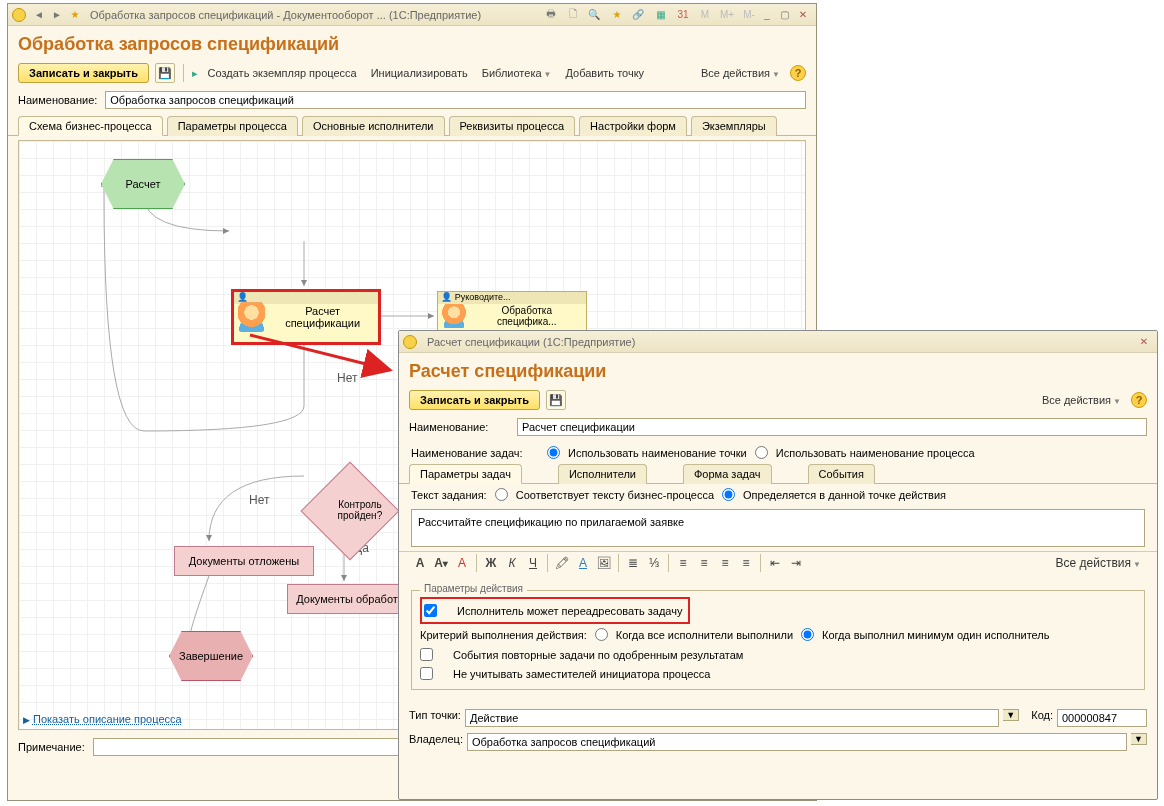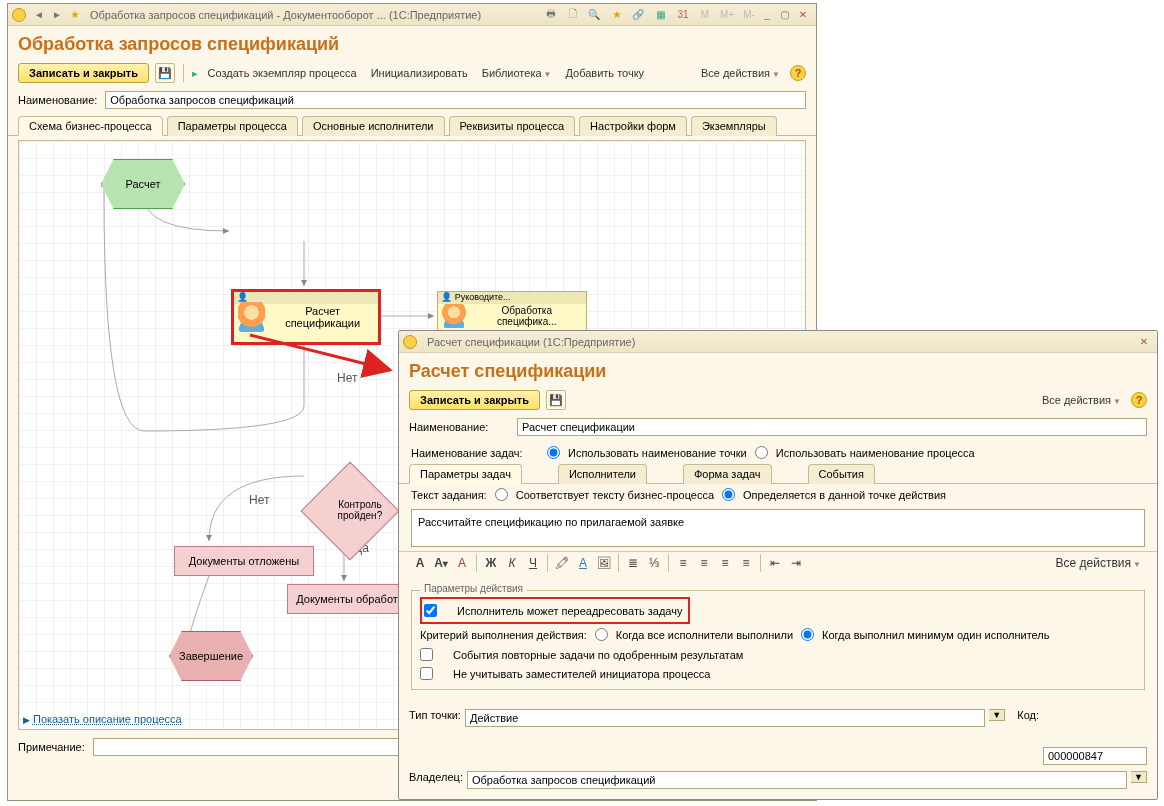--- a/index.html
+++ b/index.html
@@ -294,20 +294,20 @@
         <input type="checkbox" style="">
         <span>Не учитывать заместителей инициатора процесса</span>
       </label>
   </div>
 
   <div class="bottomrow">
     <label>Тип точки:</label>
     <input class="sel" type="text" value="Действие" style="">
     <span class="dd-suffix">▼</span>
     <label style="margin-left:8px">Код:</label>
-    <input type="text" style="width: 104px; margin-top: 38px;" value="000000847">
+    <input type="text" style="width: 90px;" value="000000847">
   </div>
   <div class="bottomrow">
     <label>Владелец:</label>
     <input class="sel" type="text" value="Обработка запросов спецификаций" style="">
     <span class="dd-suffix">▼</span>
   </div>
 </div>
 
 </body></html>

